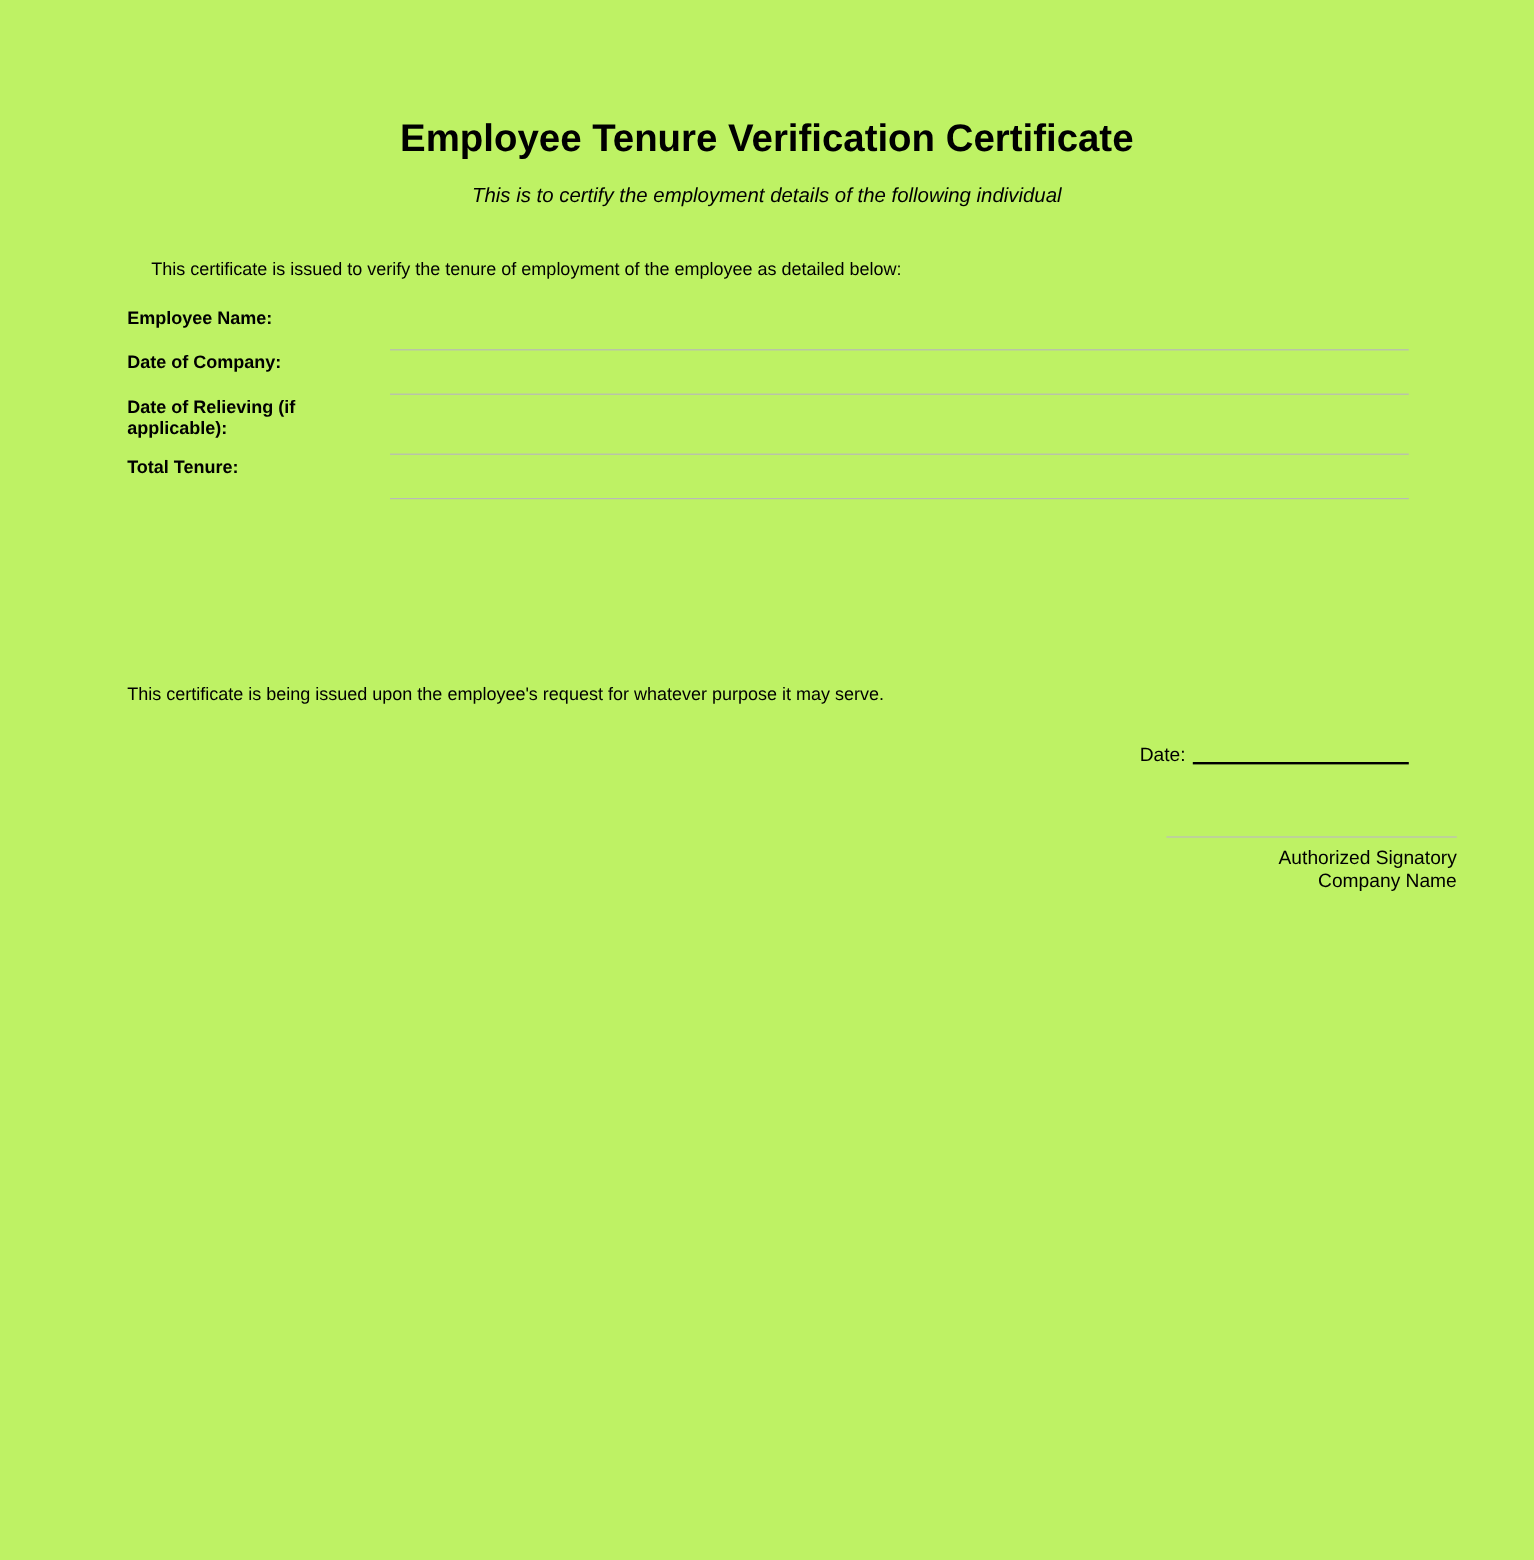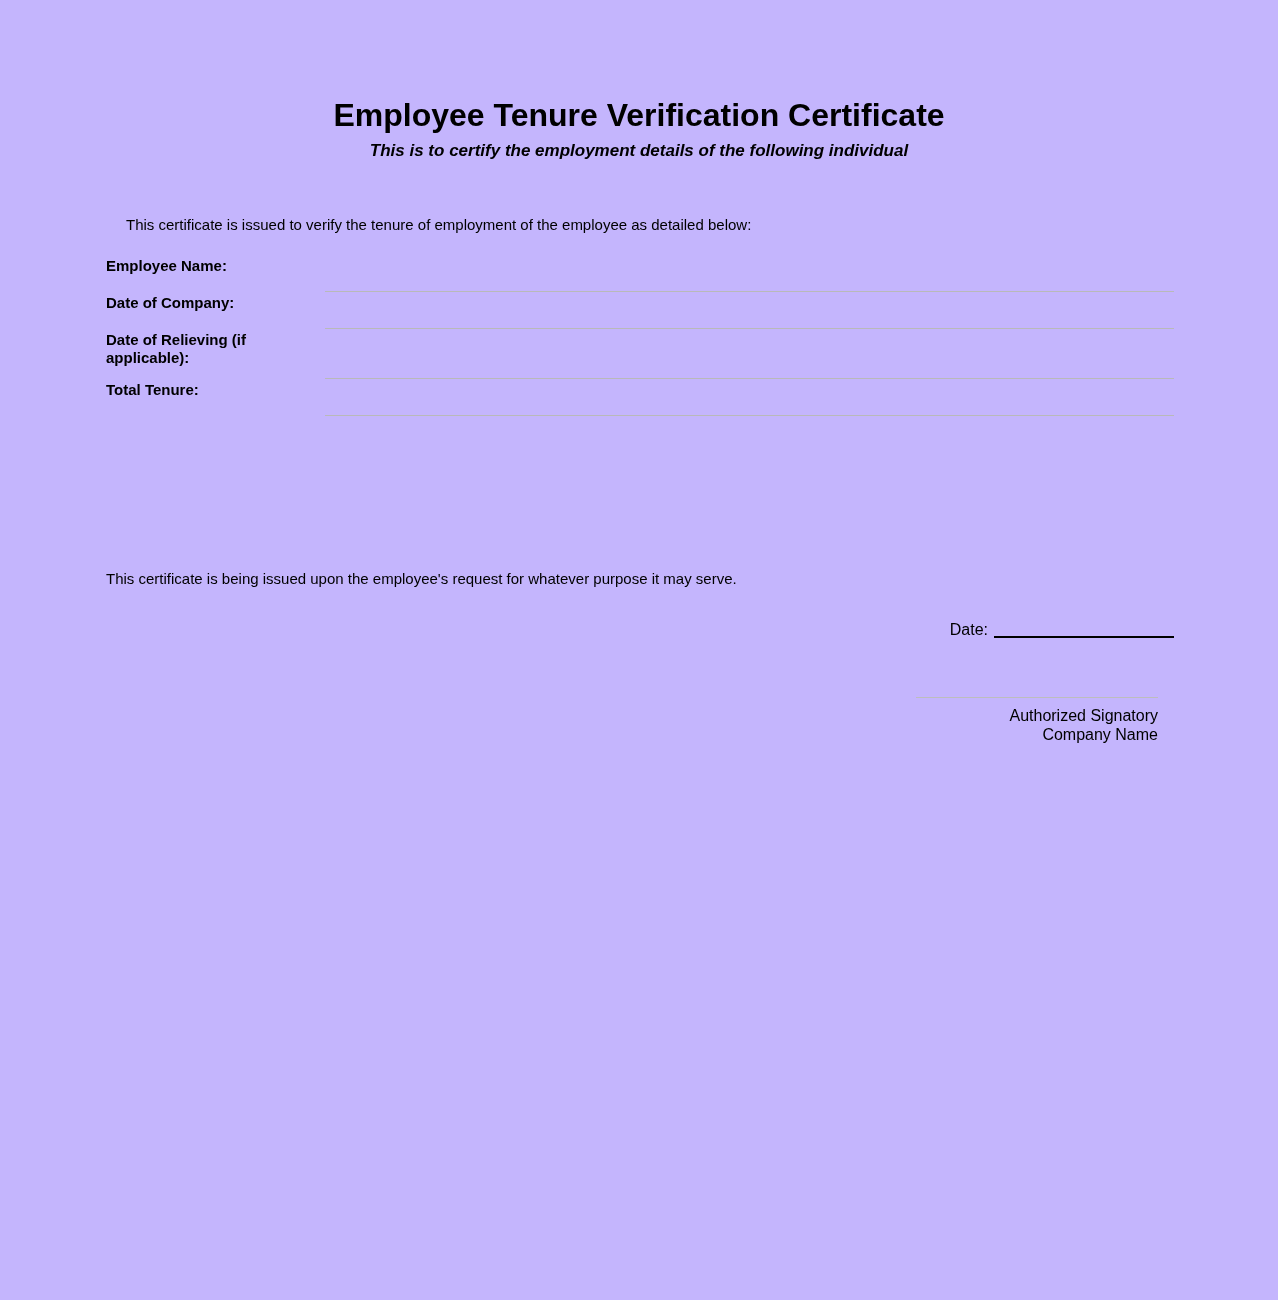--- a/index.html
+++ b/index.html
@@ -15,21 +15,21 @@
     position: relative;
     overflow: hidden;
   }
 
   .page {
     position: absolute;
     left: 0;
     top: 0;
     width: 1278px;
     height: 1300px;
-    background: #c4b5fd;
+    background: #bef264;
   }
 
   
   .doc-header {
     position: absolute;
     left: 0;
     top: 96px;
     width: 1278px;
     text-align: center;
   }
@@ -37,23 +37,23 @@
     font-size: 32px;
     font-weight: bold;
     line-height: 38px;
     letter-spacing: 0px;
     margin: 0;
     color: #000000;
   }
   .doc-subtitle {
     font-size: 17px;
     font-style: italic;
-    font-weight: bold;
+    font-weight: normal;
     line-height: 22px;
-    margin: 6px 0 0 0;
+    margin: 18px 0 0 0;
     color: #000000;
   }
 
   
   .intro-paragraph {
     position: absolute;
     left: 106px;
     top: 200px;
     width: 1070px;
     font-size: 15px;
@@ -139,21 +139,21 @@
     display: inline-block;
     width: 180px;
     border-bottom: 2px solid #000000;
     margin-left: 6px;
     vertical-align: -3px;
   }
 
   
   .signature-block {
     position: absolute;
-    left: 916px;
+    left: 972px;
     top: 697px;
     width: 242px;
     text-align: right;
   }
   .signature-rule {
     width: 242px;
     height: 1px;
     background: #bdbdbd;
     margin: 0 0 8px 0;
   }

